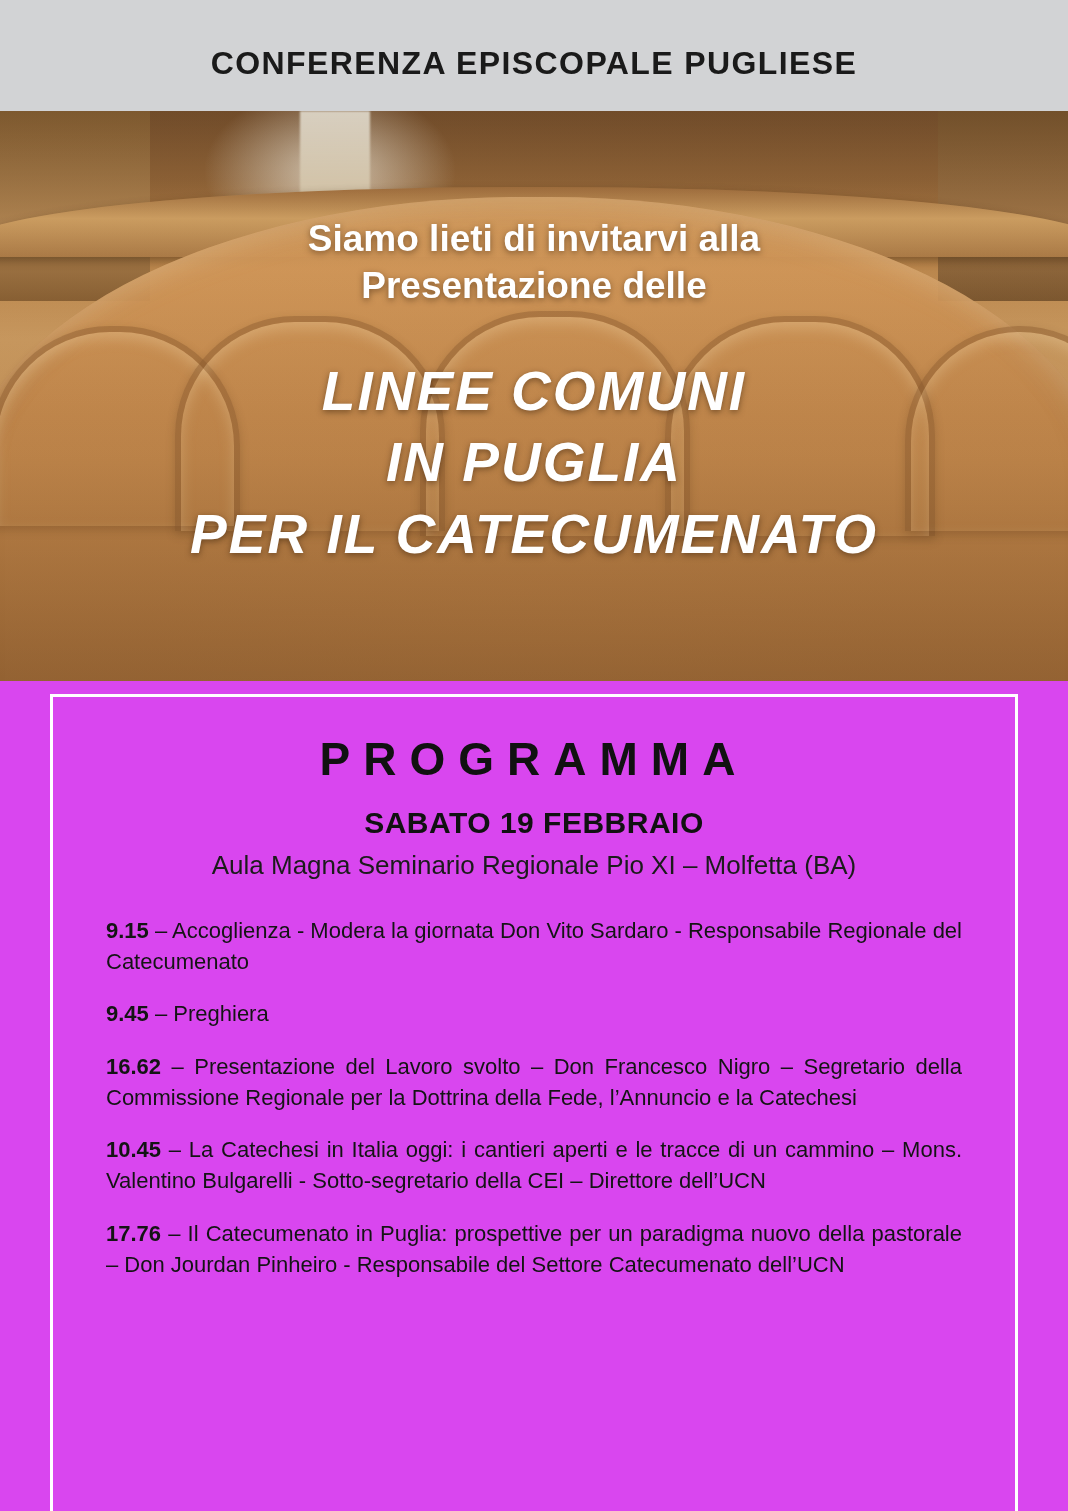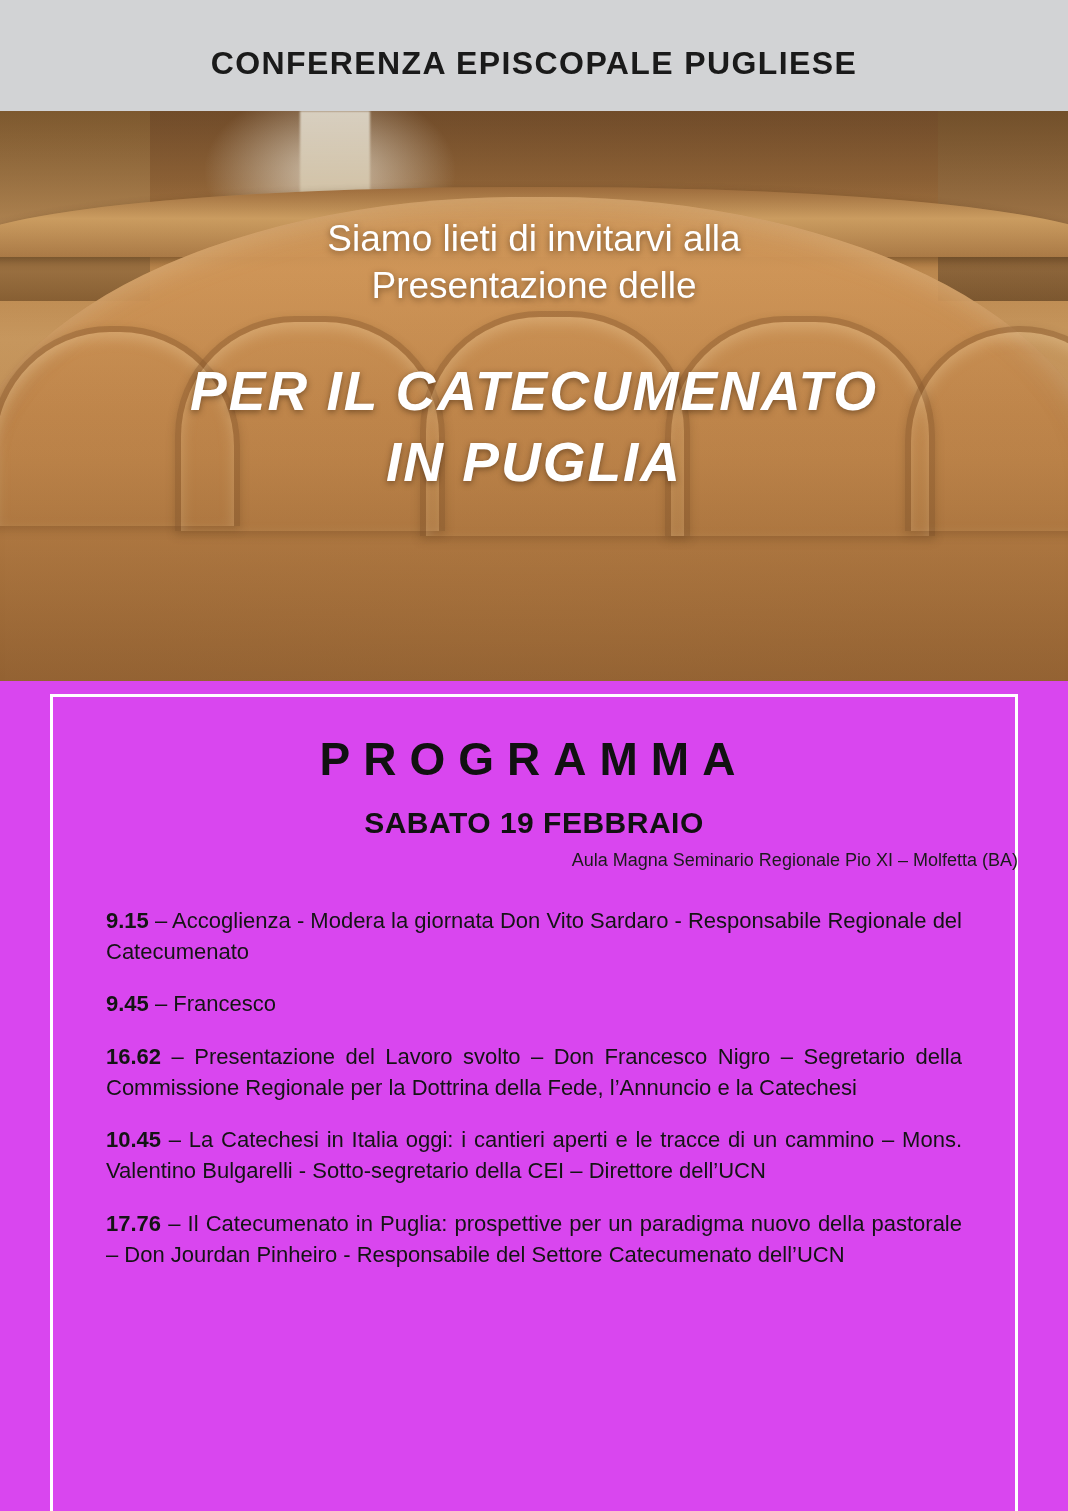--- a/index.html
+++ b/index.html
@@ -110,21 +110,21 @@
   .hero-text {
     position: absolute;
     left: 0; right: 0;
     top: 104px;
     text-align: center;
     color: #ffffff;
     text-shadow: 0 2px 6px rgba(60,35,12,0.55);
   }
   .invite-line {
     font-size: 37px;
-    font-weight: normal;
+    font-weight: bold;
     line-height: 1.28;
   }
   .main-title {
     margin-top: 46px;
     font-size: 55px;
     font-weight: bold;
     font-style: italic;
     letter-spacing: 2px;
     line-height: 1.30;
   }
@@ -162,22 +162,22 @@
   .date-line {
     margin-top: 20px;
     text-align: center;
     font-size: 30px;
     font-weight: bold;
     letter-spacing: .5px;
     color: #111;
   }
   .venue-line {
     margin-top: 10px;
-    text-align: right;
-    font-size: 18px;
+    text-align: center;
+    font-size: 26px;
     color: #1b1b1b;
   }
   .schedule {
     margin: 34px 56px 0 56px;
   }
   .sched-item {
     font-size: 22px;
     line-height: 1.42;
     color: #141414;
     text-align: justify;
@@ -209,38 +209,39 @@
     <div class="petal" style="left:420px; top:200px; width:270px; height:225px;"></div>
     <div class="petal" style="left:665px; top:205px; width:270px; height:220px;"></div>
     <div class="petal" style="left:905px; top:215px; width:230px; height:205px;"></div>
 
     <div class="hero-shade"></div>
 
     <div class="hero-text">
       <div class="invite-line">Siamo lieti di invitarvi alla</div>
       <div class="invite-line">Presentazione delle</div>
       <div class="main-title">
+        <div>LINEE COMUNI</div>
+        <div>IN PUGLIA</div>
         <div>PER IL CATECUMENATO</div>
-        <div>IN PUGLIA</div>
       </div>
     </div>
   </div>
 
   <div class="programme-wrap">
     <div class="programme-frame"></div>
     <div class="programme-inner">
       <div class="programma-heading">PROGRAMMA</div>
       <div class="date-line">SABATO 19 FEBBRAIO</div>
       <div class="venue-line">Aula Magna Seminario Regionale Pio XI – Molfetta (BA)</div>
       <div class="schedule">
         <div class="sched-item">
           <span class="sched-time">9.15</span><span> – Accoglienza - Modera la giornata Don Vito Sardaro - Responsabile Regionale del Catecumenato</span>
         </div>
         <div class="sched-item">
-          <span class="sched-time">9.45</span><span> – Francesco</span>
+          <span class="sched-time">9.45</span><span> – Preghiera</span>
         </div>
         <div class="sched-item">
           <span class="sched-time">16.62</span><span> – Presentazione del Lavoro svolto – Don Francesco Nigro – Segretario della Commissione Regionale per la Dottrina della Fede, l’Annuncio e la Catechesi</span>
         </div>
         <div class="sched-item">
           <span class="sched-time">10.45</span><span> – La Catechesi in Italia oggi: i cantieri aperti e le tracce di un cammino – Mons. Valentino Bulgarelli - Sotto-segretario della CEI – Direttore dell’UCN</span>
         </div>
         <div class="sched-item">
           <span class="sched-time">17.76</span><span> – Il Catecumenato in Puglia: prospettive per un paradigma nuovo della pastorale – Don Jourdan Pinheiro - Responsabile del Settore Catecumenato dell’UCN</span>
         </div>

